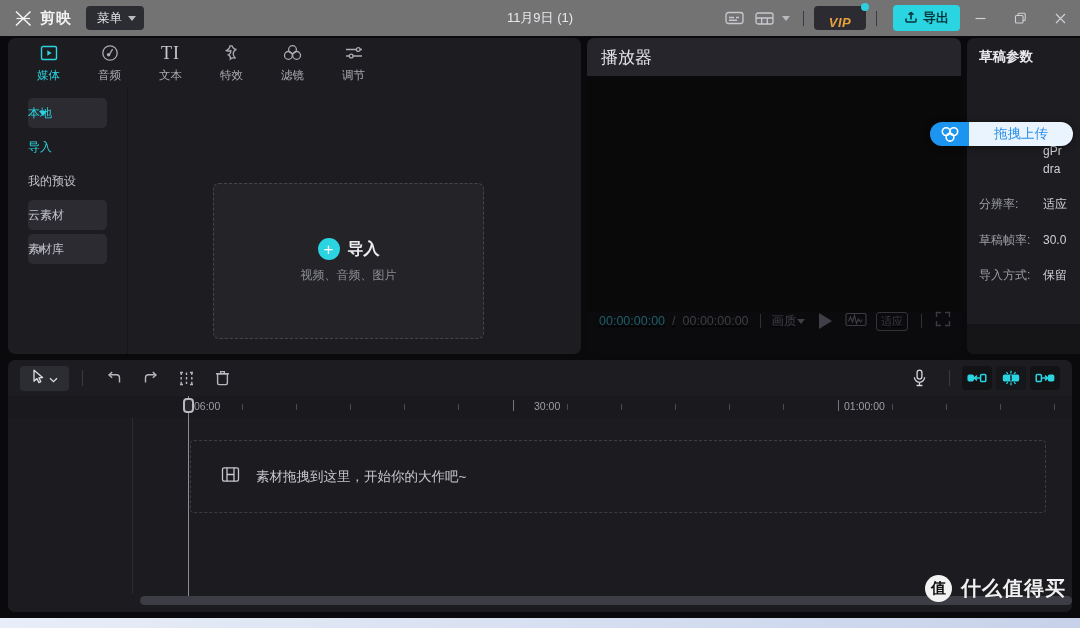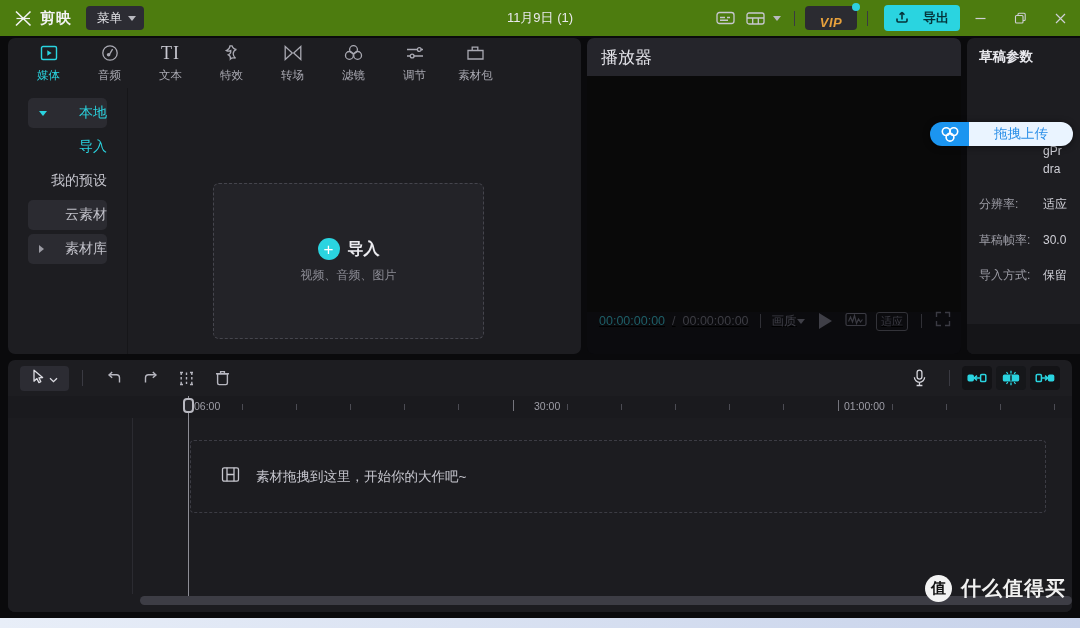--- a/index.html
+++ b/index.html
@@ -11,21 +11,21 @@
   }
   #app {
     position: relative;
     width: 1080px; height: 628px;
     background: #0a0a0c;
   }
 
   
   .titlebar {
     position: absolute; left: 0; top: 0; width: 1080px; height: 36px;
-    background: #4d7c0f;
+    background: #737373;
     display: flex; align-items: center;
   }
   .brand {
     display: flex; align-items: center; gap: 7px;
     margin-left: 14px;
   }
   .brand-mark {
     width: 19px; height: 17px;
     color: #f2f2f4;
   }
@@ -76,21 +76,21 @@
     margin-top: 8px;
   }
   .vip-dot {
     position: absolute; right: -3px; top: -3px;
     width: 8px; height: 8px; border-radius: 50%;
     background: #2ed0e0;
   }
   .export-btn {
     height: 26px; padding: 0 11px;
     background: #2ad4e0; border-radius: 4px;
-    display: flex; align-items: center; gap: 14px;
+    display: flex; align-items: center; gap: 5px;
     color: #05343a; font-size: 13px; font-weight: bold;
     margin-left: 8px;
   }
   .win-btn {
     width: 40px; height: 36px;
     display: flex; align-items: center; justify-content: center;
     color: #cfcfd6;
   }
 
   
@@ -121,22 +121,22 @@
     display: flex;
   }
   .media-nav {
     width: 120px; padding-top: 10px;
     border-right: 1px solid #161619;
     display: flex; flex-direction: column; gap: 4px;
     align-items: center;
   }
   .nav-item {
     width: 79px; height: 30px; border-radius: 5px;
-    display: flex; align-items: center; justify-content: flex-end;
-    color: #c3c3cb; font-size: 14px;
+    display: flex; align-items: center; justify-content: flex-start;
+    color: #c3c3cb; font-size: 12px;
     position: relative;
   }
   .nav-item.filled { background: #2b2b31; }
   .nav-item.accent { color: #2ad4e0; }
   .nav-item .arrow-r,
   .nav-item .arrow-d {
     position: absolute; left: 11px;
   }
   .arrow-d {
     width: 0; height: 0;
@@ -453,55 +453,37 @@
         <div class="cat-tab">
           <span class="ico">
             <svg width="18" height="18" viewBox="0 0 18 18" fill="none" stroke="currentColor" stroke-width="1.3">
               <path d="M9 1.8c.9 2.6 1.6 3.6 4.4 3.6-2.2 1-3.2 2-3.2 4.4 0 2 .6 3 2.4 4.4-2.6-.8-3.8-.6-5.2.8.3-2.2-.2-3.4-2-4.2 2-.8 2.6-1.8 2.4-4.2-1.6.8-2.8.8-4.4 0 2.4-1 3.4-2 3.6-4.8z"></path>
             </svg>
           </span>
           <span>特效</span>
         </div>
         <div class="cat-tab">
           <span class="ico">
-            <svg width="20" height="16" viewBox="0 0 20 16" fill="none" stroke="currentColor" stroke-width="1.3">
-              <path d="M2.2 1.5v13L9.3 8z"></path>
-              <path d="M17.8 1.5v13L10.7 8z"></path>
-            </svg>
-          </span>
-          <span>转场</span>
-        </div>
-        <div class="cat-tab">
-          <span class="ico">
             <svg width="19" height="18" viewBox="0 0 19 18" fill="none" stroke="currentColor" stroke-width="1.3">
               <circle cx="9.5" cy="5.6" r="3.9"></circle>
               <circle cx="5.4" cy="11.4" r="3.9"></circle>
               <circle cx="13.6" cy="11.4" r="3.9"></circle>
             </svg>
           </span>
           <span>滤镜</span>
         </div>
         <div class="cat-tab">
           <span class="ico">
             <svg width="20" height="16" viewBox="0 0 20 16" fill="none" stroke="currentColor" stroke-width="1.3">
               <path d="M2 4.5h11M15.5 4.5h2.5M2 11h4M8.5 11h9.5"></path>
               <circle cx="14.3" cy="4.5" r="1.9"></circle>
               <circle cx="7.2" cy="11" r="1.9"></circle>
             </svg>
           </span>
           <span>调节</span>
-        </div>
-        <div class="cat-tab">
-          <span class="ico">
-            <svg width="19" height="16" viewBox="0 0 19 16" fill="none" stroke="currentColor" stroke-width="1.3">
-              <path d="M2 14V5.5h15V14z"></path>
-              <path d="M6.2 5.5V2.2h5.6v3.3"></path>
-            </svg>
-          </span>
-          <span>素材包</span>
         </div>
       </div>
 
       <div class="media-body">
         <div class="media-nav">
           <div class="nav-item filled accent">
             <span class="arrow-d"></span>
             <span>本地</span>
           </div>
           <div class="nav-item accent">

